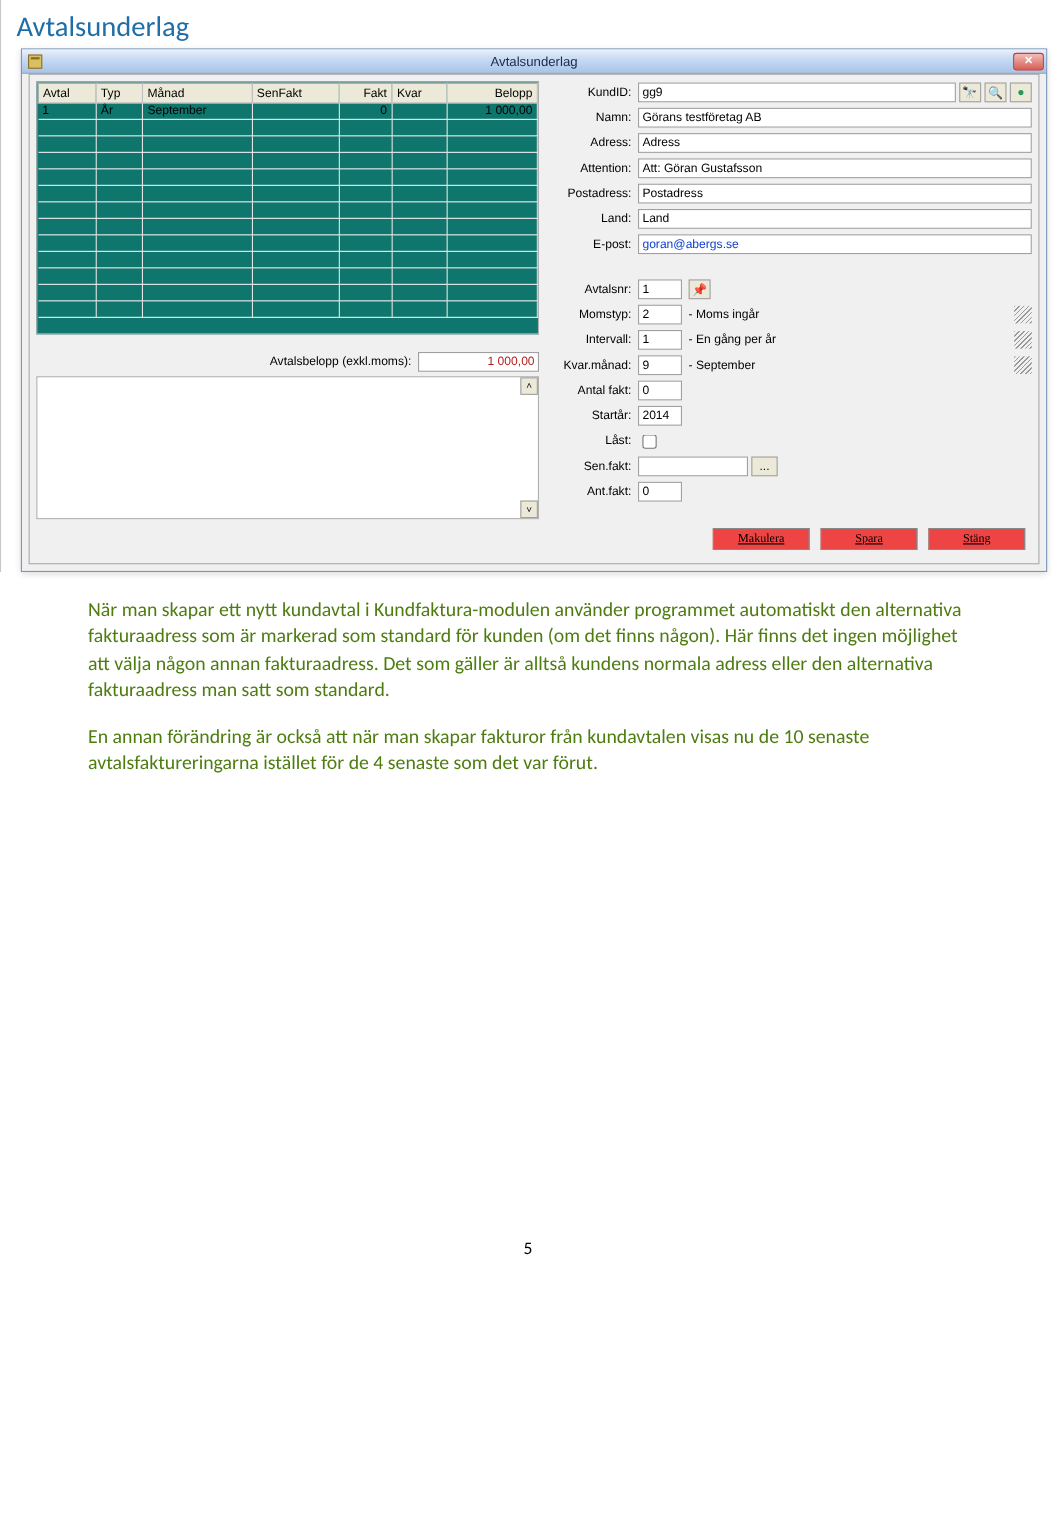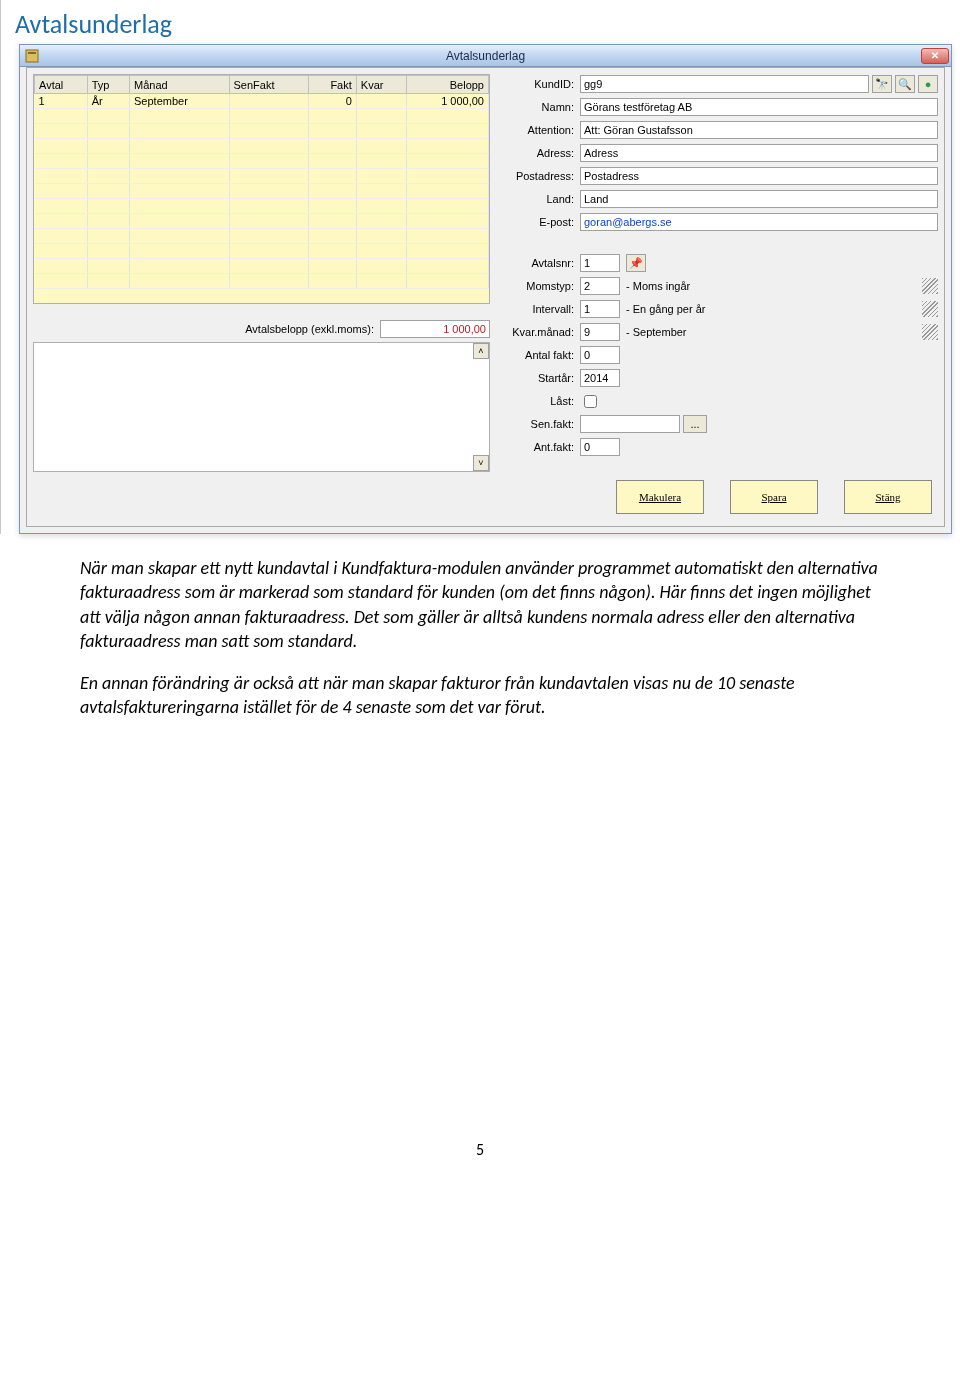--- a/index.html
+++ b/index.html
@@ -71,21 +71,21 @@
     border:1px solid #a9a9a9;
     background:#f0f0f0;
     padding:6px;
   }
   .content-row { display:flex; gap:8px; }
   .left-col { flex:1; display:flex; flex-direction:column; }
   .right-col { width:440px; }
   
   .grid {
     border:1px solid #b0b0b0;
-    background:#fef9c3;
+    background:#0f766e;
     height:230px;
     overflow:hidden;
   }
   .grid table { width:100%; border-collapse:collapse; font-size:11px; }
   .grid th {
     background:#ece9d8;
     border:1px solid #c0c0c0;
     padding:1px 4px; text-align:left; font-weight:normal;
     height:18px;
   }
@@ -144,32 +144,31 @@
     width:16px;height:16px;margin-left:4px;
     background:repeating-linear-gradient(135deg,#999 0 1px,#f0f0f0 1px 3px);
   }
   .frow input[type=checkbox]{ width:13px;height:13px;}
   .gap { height:18px; }
   .buttons {
     display:flex; justify-content:flex-end; gap:10px;
     padding:8px 6px 6px;
   }
   .buttons button {
-    width:88px; height:34px;
-    background:#fef9c3; border:1px solid #888;
-    font-size:11px; font-family:Tahoma; cursor:pointer;margin-left:16px;
+    width:88px; height:20px;
+    background:#ef4444; border:1px solid #888;
+    font-size:11px; font-family:Tahoma; cursor:pointer;
   }
   .buttons button span.u { text-decoration:underline; }
   
   .body-text {
     font-family: "Calibri", Arial, sans-serif;
     font-size:18px; line-height:1.35;
     padding: 22px 80px 0 80px;
-    color:#000000;
-    font-style:italic;
+    color:#4d7c0f;
   }
   .body-text p { margin:0 0 18px 0; }
   .pagenum {
     text-align:center; font-size:16px; margin-top:420px; padding-bottom:30px;
   }
   .left-border { border-left:1px solid #c8c8c8; padding-left:0; }
 </style>
 </head>
 <body>
 
@@ -356,26 +355,26 @@
               </span>
           <span class="iconbtn">
                 <span style="color:#2a9a5a">●</span>
               </span>
         </div>
         <div class="frow">
           <label>Namn:</label>
           <input type="text" class="full" value="Görans testföretag AB" style="">
         </div>
         <div class="frow">
+          <label>Adress:</label>
+          <input type="text" class="full" value="Adress" style="">
+        </div>
+        <div class="frow">
           <label>Attention:</label>
           <input type="text" class="full" value="Att: Göran Gustafsson" style="">
-        </div>
-        <div class="frow">
-          <label>Adress:</label>
-          <input type="text" class="full" value="Adress" style="">
         </div>
         <div class="frow">
           <label>Postadress:</label>
           <input type="text" class="full" value="Postadress" style="">
         </div>
         <div class="frow">
           <label>Land:</label>
           <input type="text" class="full" value="Land" style="">
         </div>
         <div class="frow">

